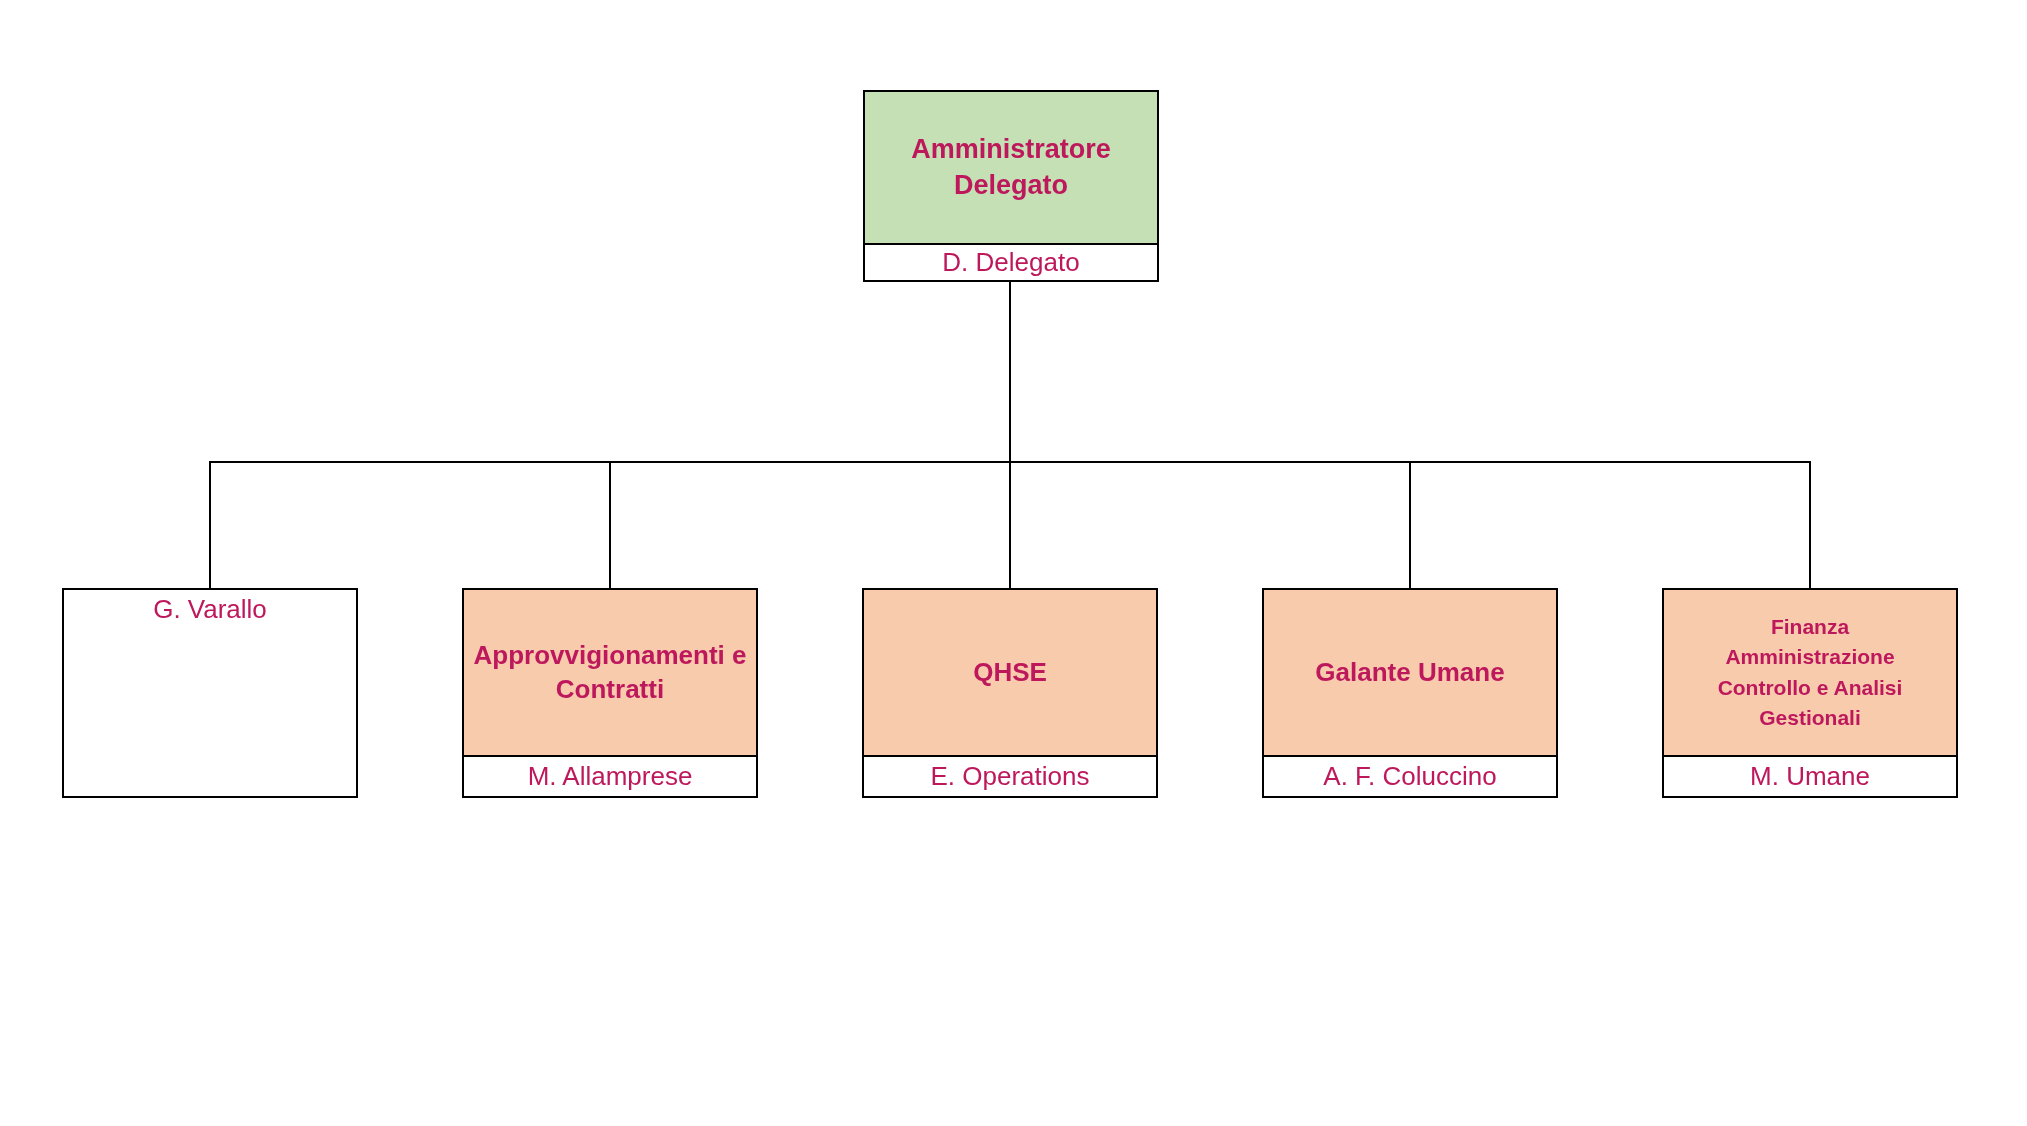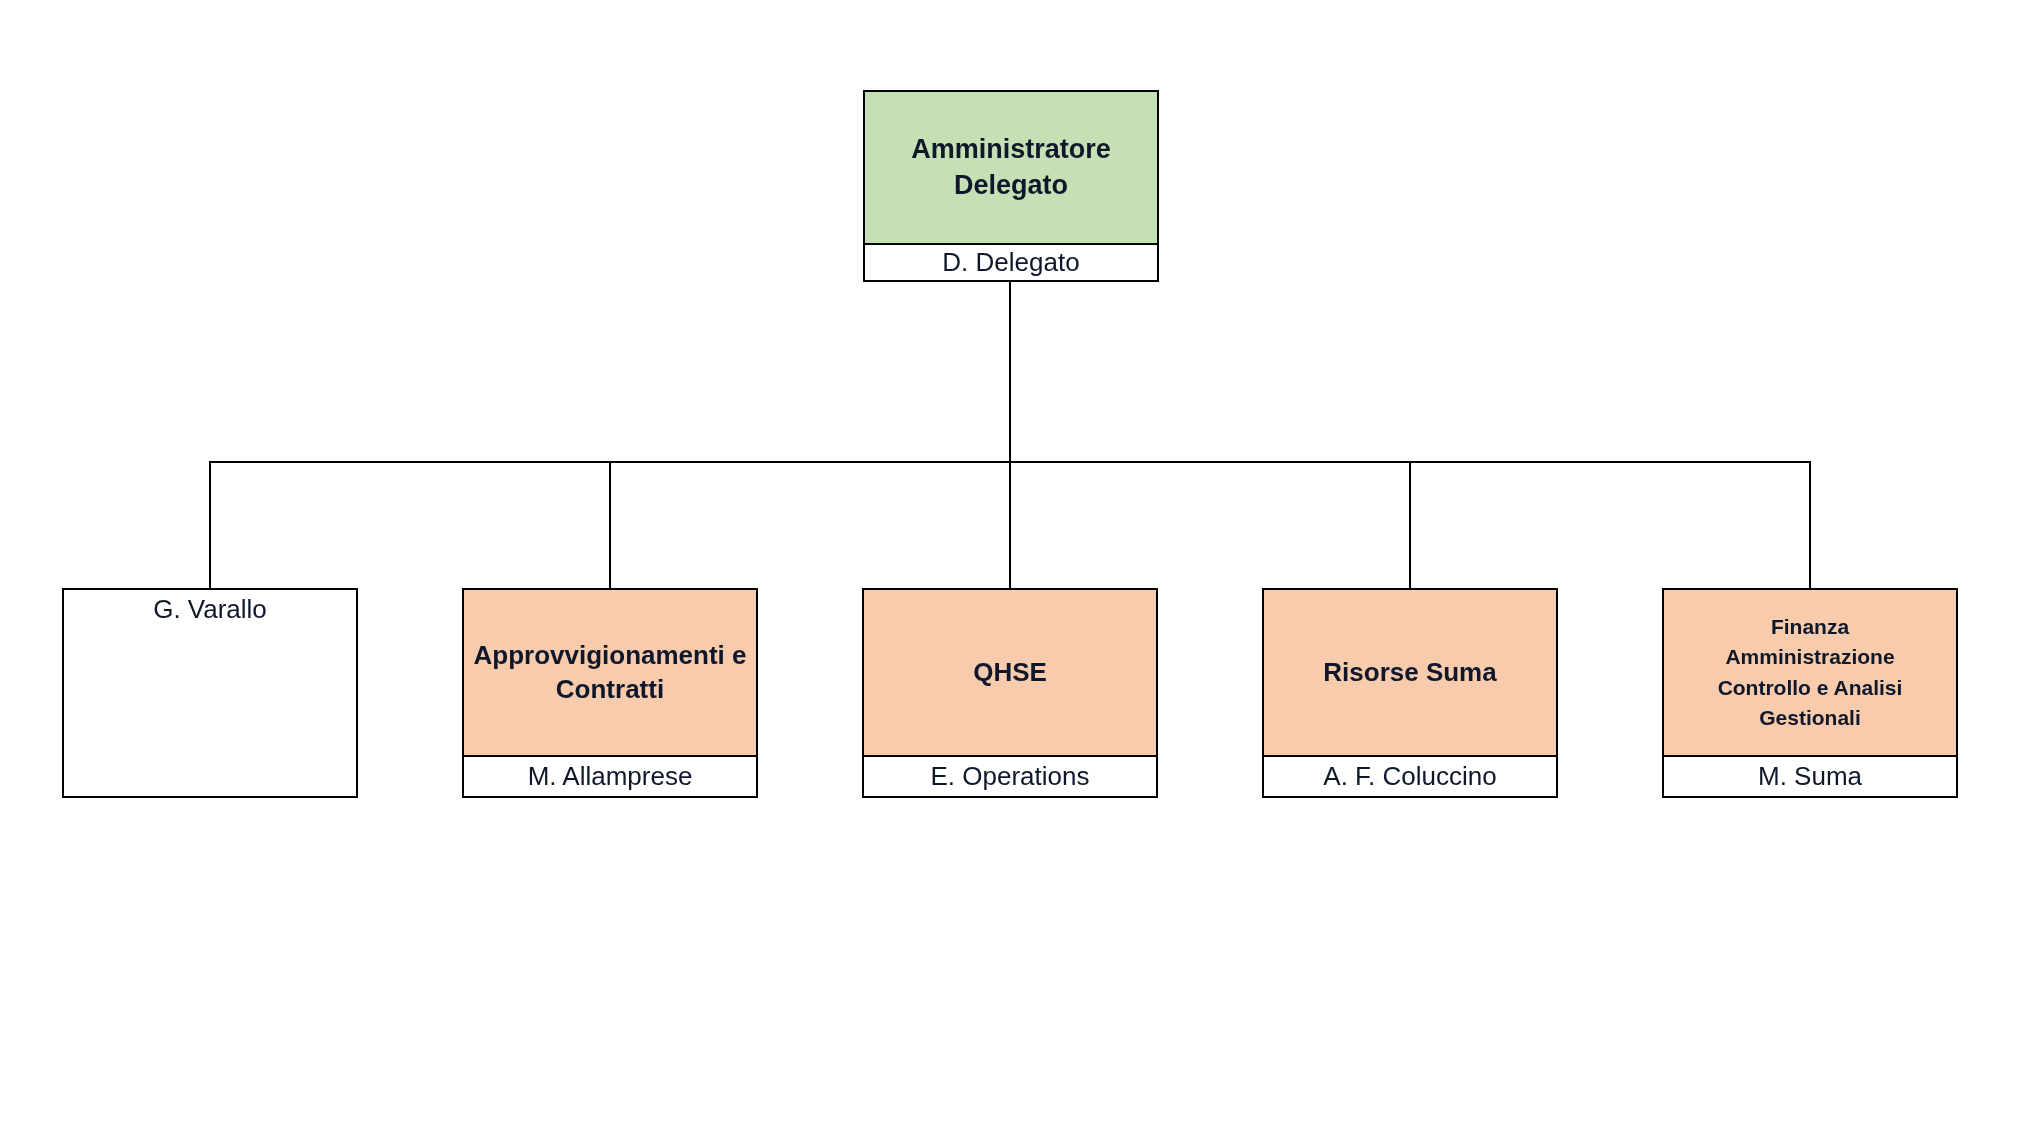--- a/index.html
+++ b/index.html
@@ -2,21 +2,21 @@
 <html><head>
 <meta charset="utf-8">
 <style>
   html, body { margin: 0; padding: 0; background: #ffffff; }
   .canvas {
     position: relative;
     width: 2027px;
     height: 814px;
     background: #ffffff;
     font-family: "Liberation Sans", sans-serif;
-    color: #0f172a;
+    color: #be185d;
     overflow: hidden;
   }
   .node {
     position: absolute;
     box-sizing: border-box;
     border: 2px solid #000000;
     background: #ffffff;
     display: flex;
     flex-direction: column;
   }
@@ -95,25 +95,25 @@
 Contratti</div>
     <div class="name">M. Allamprese</div>
   </div>
 
   <div class="node node-child pos-2">
     <div class="title">QHSE</div>
     <div class="name">E. Operations</div>
   </div>
 
   <div class="node node-child pos-3">
-    <div class="title">Risorse Suma</div>
+    <div class="title">Galante Umane</div>
     <div class="name">A. F. Coluccino</div>
   </div>
 
   <div class="node node-child pos-4 small-title">
     <div class="title">Finanza
 Amministrazione
 Controllo e Analisi
 Gestionali</div>
-    <div class="name">M. Suma</div>
+    <div class="name">M. Umane</div>
   </div>
 
 </div>
 
 </body></html>

